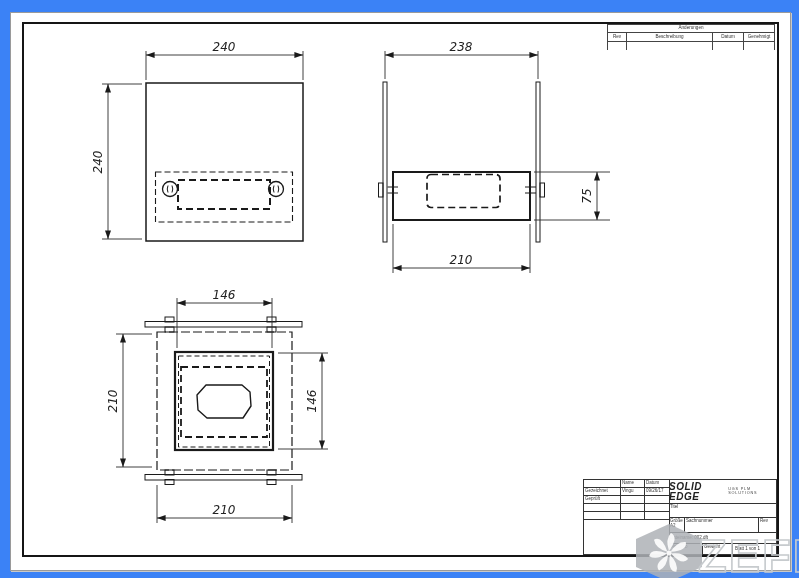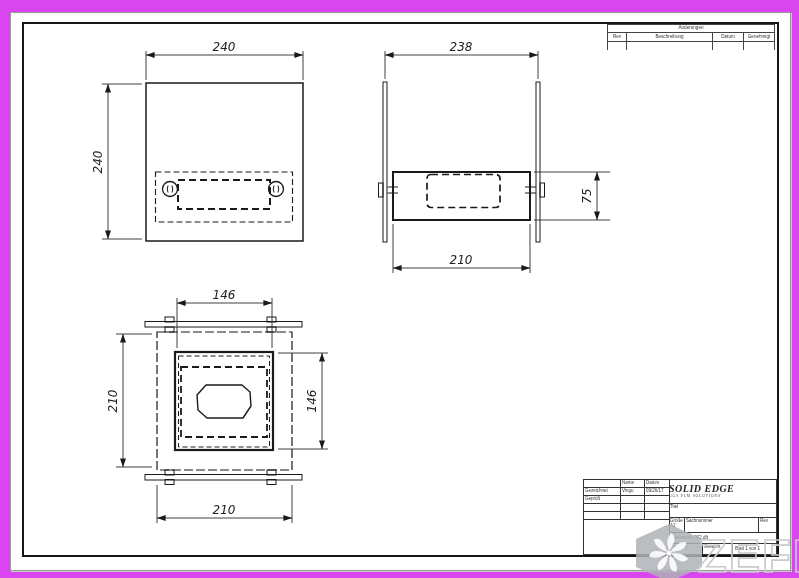--- a/index.html
+++ b/index.html
@@ -1,16 +1,16 @@
 <!DOCTYPE html>
 <html><head>
 <meta charset="utf-8">
 <style>
   html,body{margin:0;padding:0;background:#fff;}
-  #stage{position:relative;width:799px;height:578px;background:#d946ef;overflow:hidden;
+  #stage{position:relative;width:799px;height:578px;background:#3b82f6;overflow:hidden;
          font-family:"Liberation Sans",sans-serif;color:#222;}
   
   .sheet{position:absolute;left:10px;top:12px;width:779px;height:557px;
          border:1px solid #9a9a9a;background:#fff;box-shadow:1px 1px 0 #c9c9c9;}
   .frame{position:absolute;left:22px;top:22px;width:753px;height:531px;
          border:2px solid #151515;}
   
   .revtbl{position:absolute;left:607px;top:24px;width:168px;font-size:4.6px;line-height:1;color:#333;}
   .revtbl .hdr{border:1px solid #444;height:7px;display:flex;align-items:center;justify-content:center;}
   .revtbl .cols,.revtbl .blank{display:flex;height:8px;border-left:1px solid #444;border-right:1px solid #444;}
@@ -21,22 +21,22 @@
   
   .tblock{position:absolute;left:583px;top:479px;width:192px;height:74px;
           border:1px solid #333;font-size:4.5px;line-height:1;color:#333;background:#fff;}
   .tb-left{position:absolute;left:0;top:0;width:85px;height:74px;border-right:1px solid #333;
            display:grid;grid-template-columns:37px 24px 24px;grid-template-rows:8px 8px 8px 8px 8px 1fr;}
   .tb-left .cell{border-right:1px solid #333;border-bottom:1px solid #333;
                  display:flex;align-items:center;padding-left:1px;overflow:hidden;}
   .tb-left .cell.nr{border-right:none;}
   .tb-left .bigcell{grid-column:1 / span 3;border-bottom:none;border-right:none;}
   .tb-right{position:absolute;left:85px;top:0;right:0;bottom:0;display:flex;flex-direction:column;}
-  .logo{height:23px;border-bottom:1px solid #333;display:flex;flex-direction:column;
-        align-items:flex-start;justify-content:center;font-family:Liberation Serif, serif;}
+  .logo{height:23px;border-bottom:1px solid #333;display:flex;flex-direction:row;
+        align-items:center;justify-content:center;}
   .logo .nm{font-size:10px;font-style:italic;font-weight:bold;letter-spacing:.5px;color:#222;}
   .logo .sub{font-size:3.8px;letter-spacing:.8px;margin-top:1px;color:#444;}
   .titelrow{height:12px;border-bottom:1px solid #333;padding:1px 0 0 1px;}
   .numrow{height:14px;border-bottom:1px solid #333;display:flex;}
   .numrow .g{width:14px;border-right:1px solid #333;padding:1px 0 0 1px;}
   .numrow .s{flex:1;border-right:1px solid #333;padding:1px 0 0 1px;}
   .numrow .r{width:16px;padding:1px 0 0 1px;}
   .filerow{height:10px;border-bottom:1px solid #333;display:flex;align-items:center;padding-left:1px;}
   .botrow{flex:1;display:flex;}
   .botrow .m{width:32px;border-right:1px solid #333;padding:1px 0 0 1px;}

